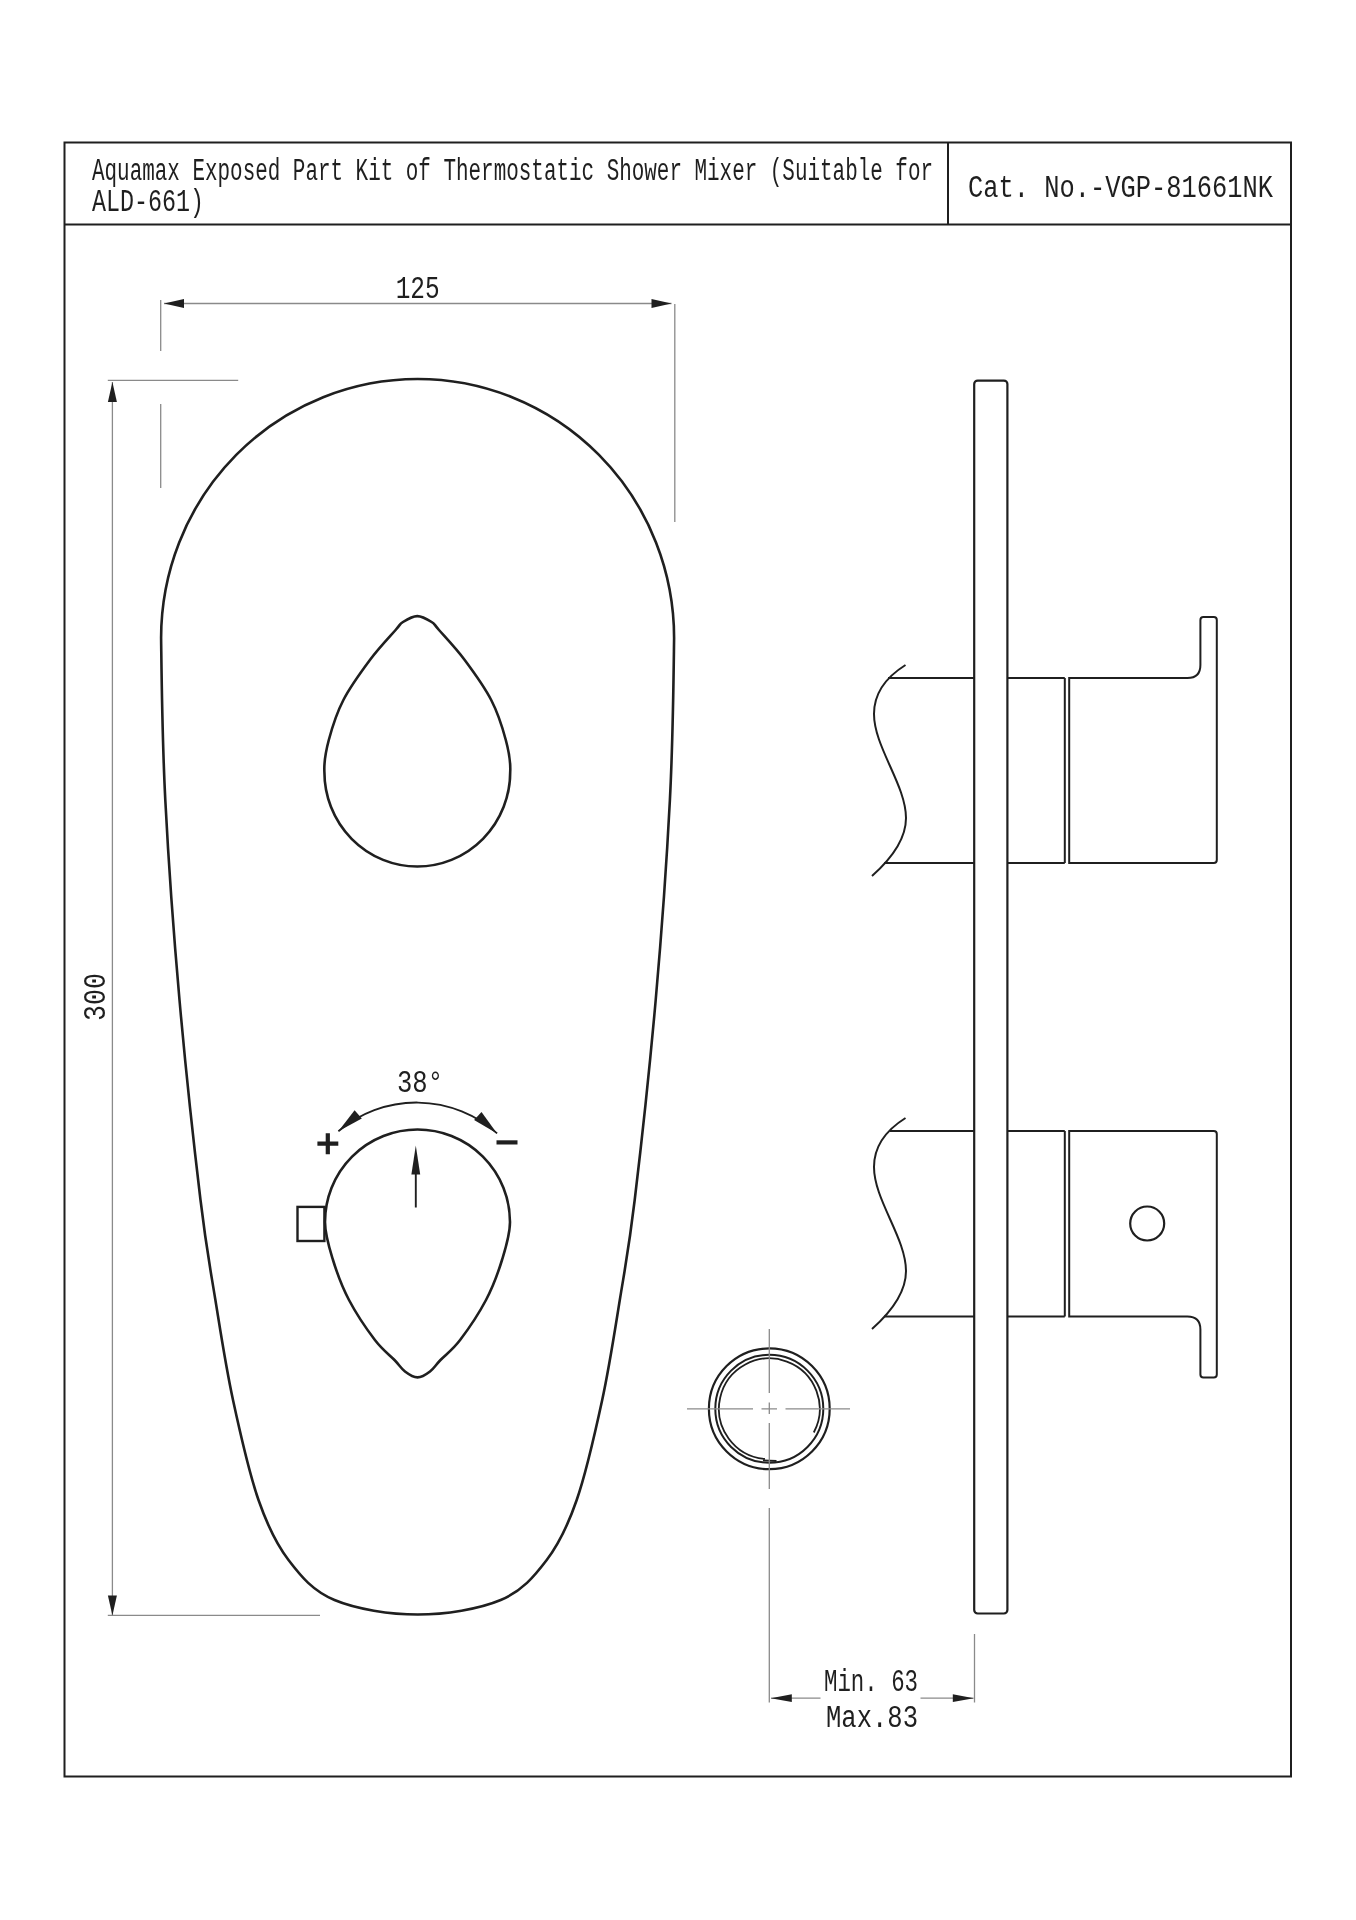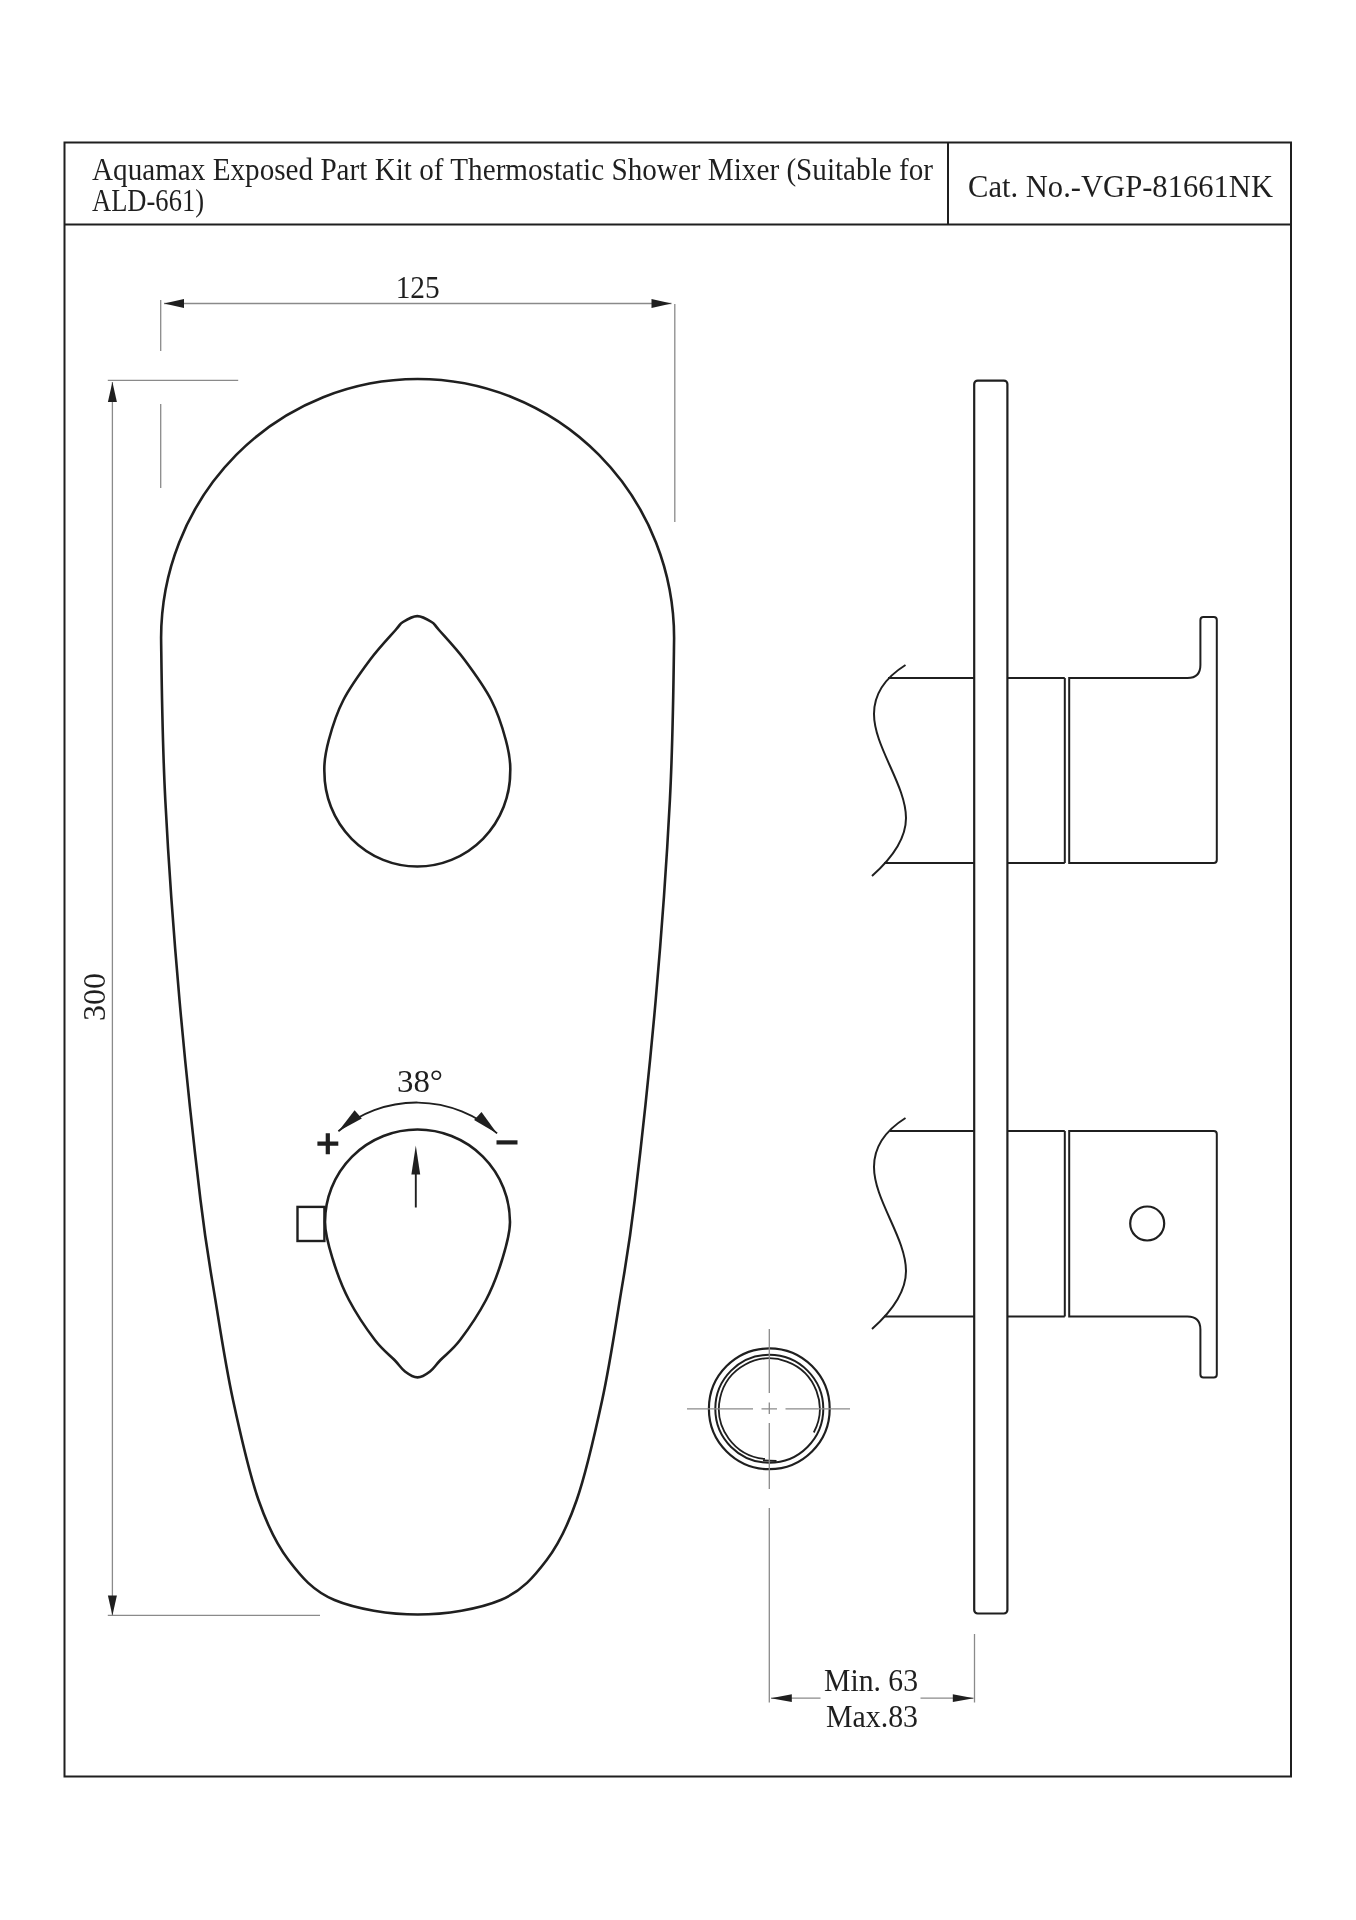--- a/index.html
+++ b/index.html
@@ -1,17 +1,17 @@
 <!DOCTYPE html>
 <html><head>
 <meta charset="utf-8">
 <style>
   html,body{margin:0;padding:0;background:#ffffff;}
   .page{position:relative;width:1356px;height:1920px;background:#ffffff;overflow:hidden;
-        font-family:Liberation Serif, serif;}
+        font-family:Liberation Mono, monospace;}
   svg{position:absolute;left:0;top:0;}
   text{fill:#1f1f1f;}
 </style>
 </head>
 <body>
 <div class="page">
 <svg width="1356" height="1920" viewBox="0 0 1356 1920">
 
   <rect x="64.5" y="142.5" width="1226.5" height="1634" fill="none" stroke="#1f1f1f" stroke-width="2"></rect>
 

